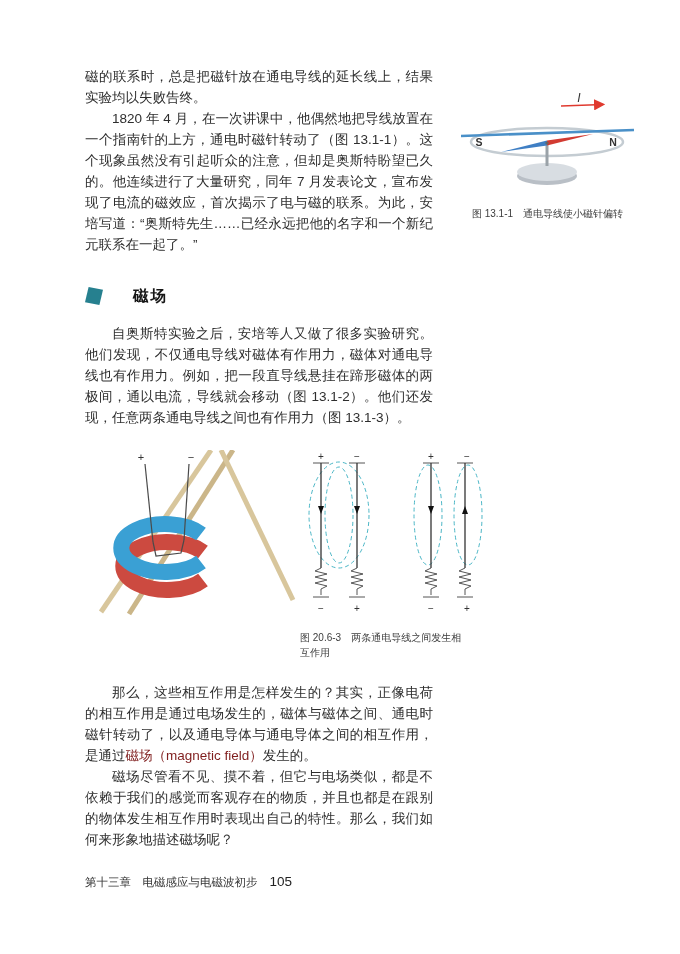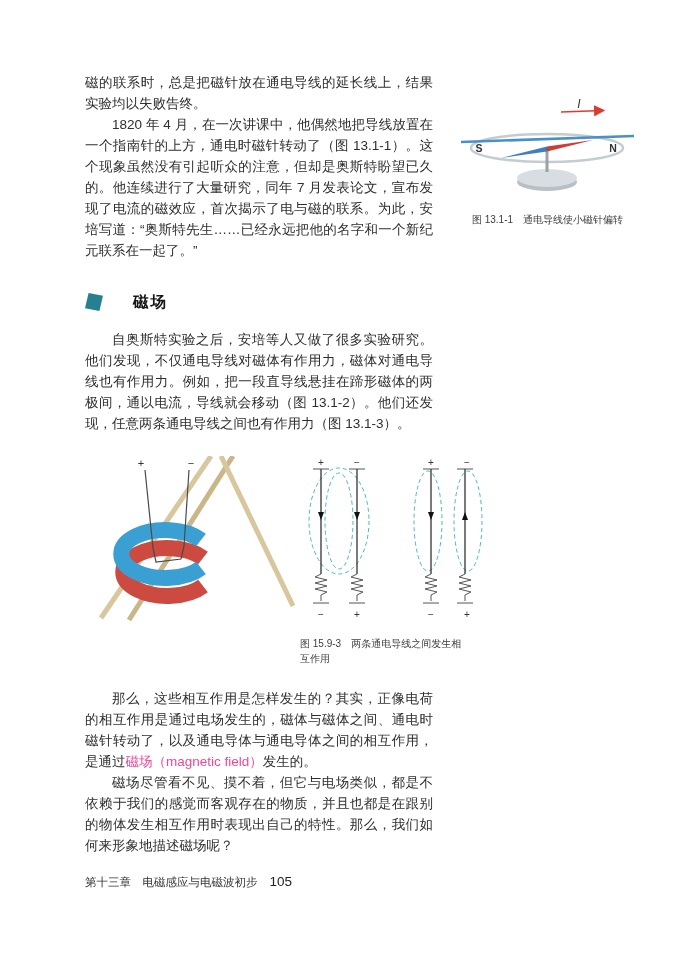--- a/index.html
+++ b/index.html
@@ -1,20 +1,20 @@
 <!DOCTYPE html>
 <html><head>
 <meta charset="utf-8">
 <style>
   html,body { margin:0; padding:0; background:#ffffff; }
   .page {
     position:relative; width:680px; height:954px; background:#ffffff; overflow:hidden;
     font-family:"Liberation Sans","DejaVu Sans",sans-serif; color:#2e2e2e;
   }
-  .content { position:absolute; left:85px; top:72px; width:555px; }
+  .content { position:absolute; left:85px; top:66px; width:555px; }
   .toprow { display:flex; }
   .textcol { width:348px; }
   .narrow { width:348px; }
   .para { margin:0; font-size:13.5px; line-height:21px; text-align:justify; color:#2e2e2e; }
   .indent { text-indent:2em; }
   .fig1col { width:185px; margin-left:22px; margin-top:26px; }
   figure { margin:0; padding:0; }
   .cap { font-size:10px; line-height:15px; color:#3c3c3c; margin-top:8px; }
   .cap.center { text-align:center; white-space:nowrap; }
   .heading { margin-top:30px; margin-bottom:16px; display:flex; align-items:center; height:22px; }
@@ -25,21 +25,21 @@
   .htext { font-size:15.5px; font-weight:bold; color:#161616; letter-spacing:2px;margin-left:20px; }
   .figsrow { margin-top:22px; display:flex; align-items:flex-start; }
   .fig2wrap { width:215px; }
   .fig3wrap { margin-left:0; }
   .figcanvas { height:172px; }
   .fig2cap { width:145px; }
   .fig3cap { width:170px; }
   .fig3groups { display:flex; }
   .fig3b { margin-left:26px; }
   .afterfigs { margin-top:22px; }
-  .term { color:#ec4899; }
+  .term { color:#7f1d1d; }
   svg text { font-family:"Liberation Sans","DejaVu Sans",sans-serif; fill:#333; }
   .footer {
     position:absolute; top:872px; left:85px; width:555px; text-align:left;
     color:#333;
   }
   .chap { font-size:11.5px; }
   .pnum { font-size:13.5px; margin-left:12px; color:#222; }
 </style>
 </head>
 <body>
@@ -138,21 +138,21 @@
             <polyline points="59,118 53,121 65,124 53,127 65,130 53,133 65,136 59,139 59,145" fill="none" stroke="#555" stroke-width="1"></polyline>
             <line x1="17" y1="147" x2="33" y2="147" stroke="#555" stroke-width="1"></line>
             <line x1="51" y1="147" x2="67" y2="147" stroke="#555" stroke-width="1"></line>
             <text x="25" y="10" text-anchor="middle" font-size="10">+</text>
             <text x="61" y="10" text-anchor="middle" font-size="10">−</text>
             <text x="25" y="162" text-anchor="middle" font-size="10">−</text>
             <text x="61" y="162" text-anchor="middle" font-size="10">+</text>
           </svg>
 
         </div>
-        <figcaption class="cap fig3cap">图 15.9-3　两条通电导线之间发生相互作用</figcaption>
+        <figcaption class="cap fig3cap">图 20.6-3　两条通电导线之间发生相互作用</figcaption>
       </figure>
     </div>
 
     <p class="para indent narrow afterfigs"><span>那么，这些相互作用是怎样发生的？其实，正像电荷的相互作用是通过电场发生的，磁体与磁体之间、通电时磁针转动了，以及通电导体与通电导体之间的相互作用，是通过</span><span class="term">磁场（magnetic field）</span><span>发生的。</span></p>
 
     <p class="para indent narrow">磁场尽管看不见、摸不着，但它与电场类似，都是不依赖于我们的感觉而客观存在的物质，并且也都是在跟别的物体发生相互作用时表现出自己的特性。那么，我们如何来形象地描述磁场呢？</p>
 
   </div>
 
   <div class="footer">

